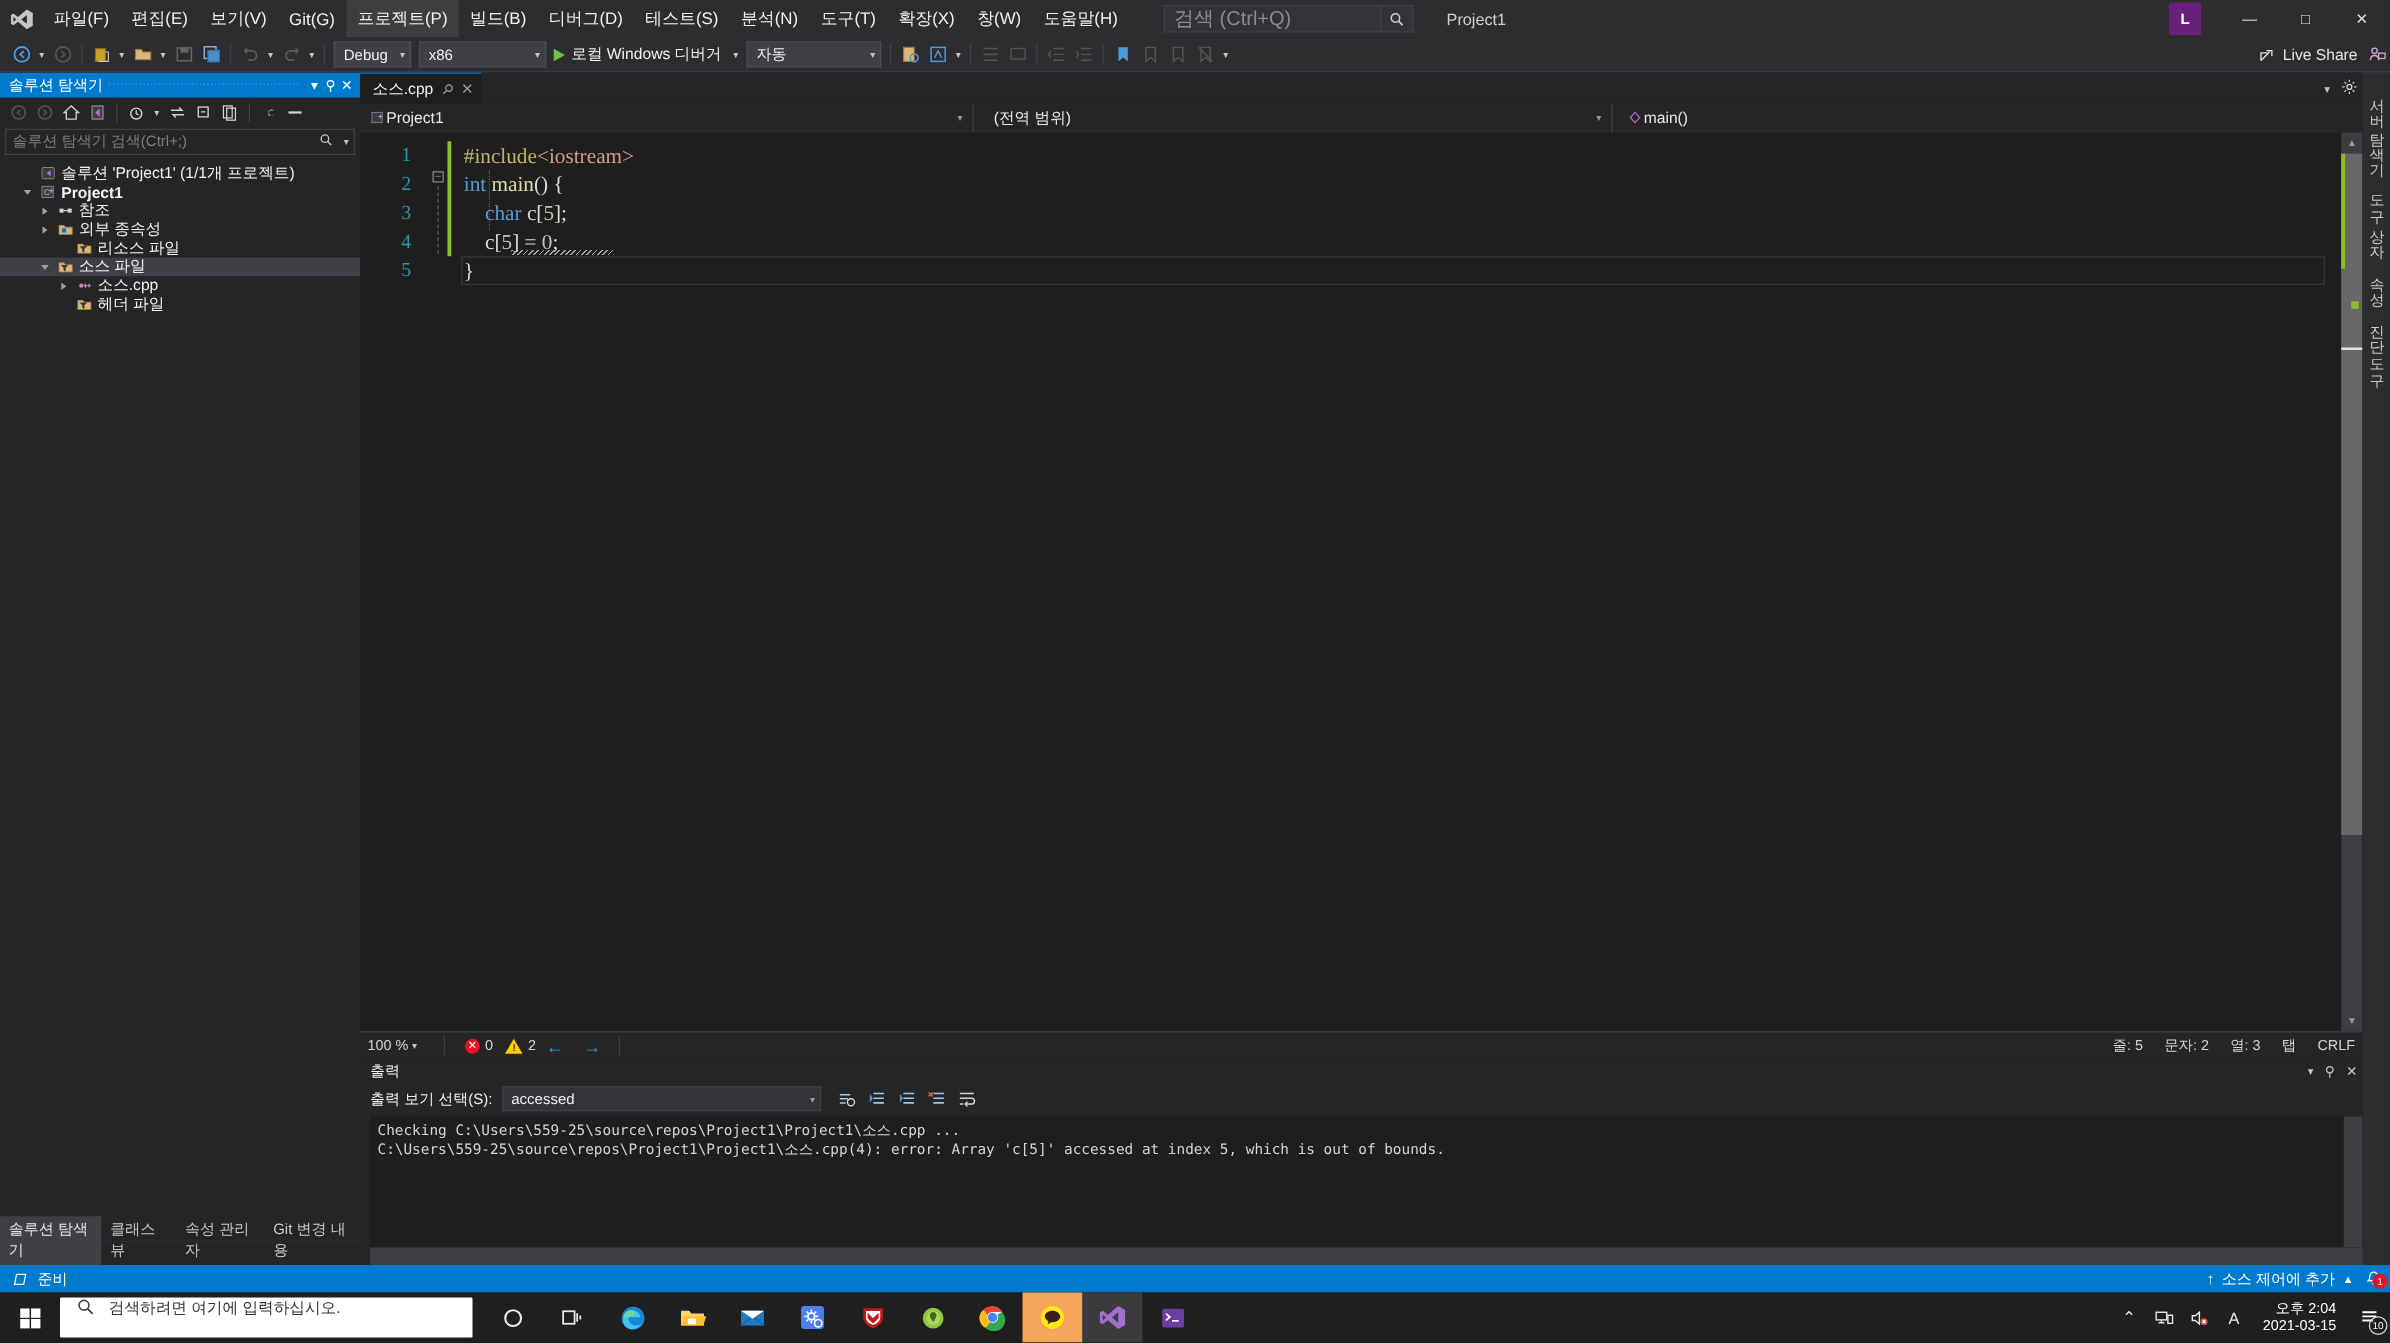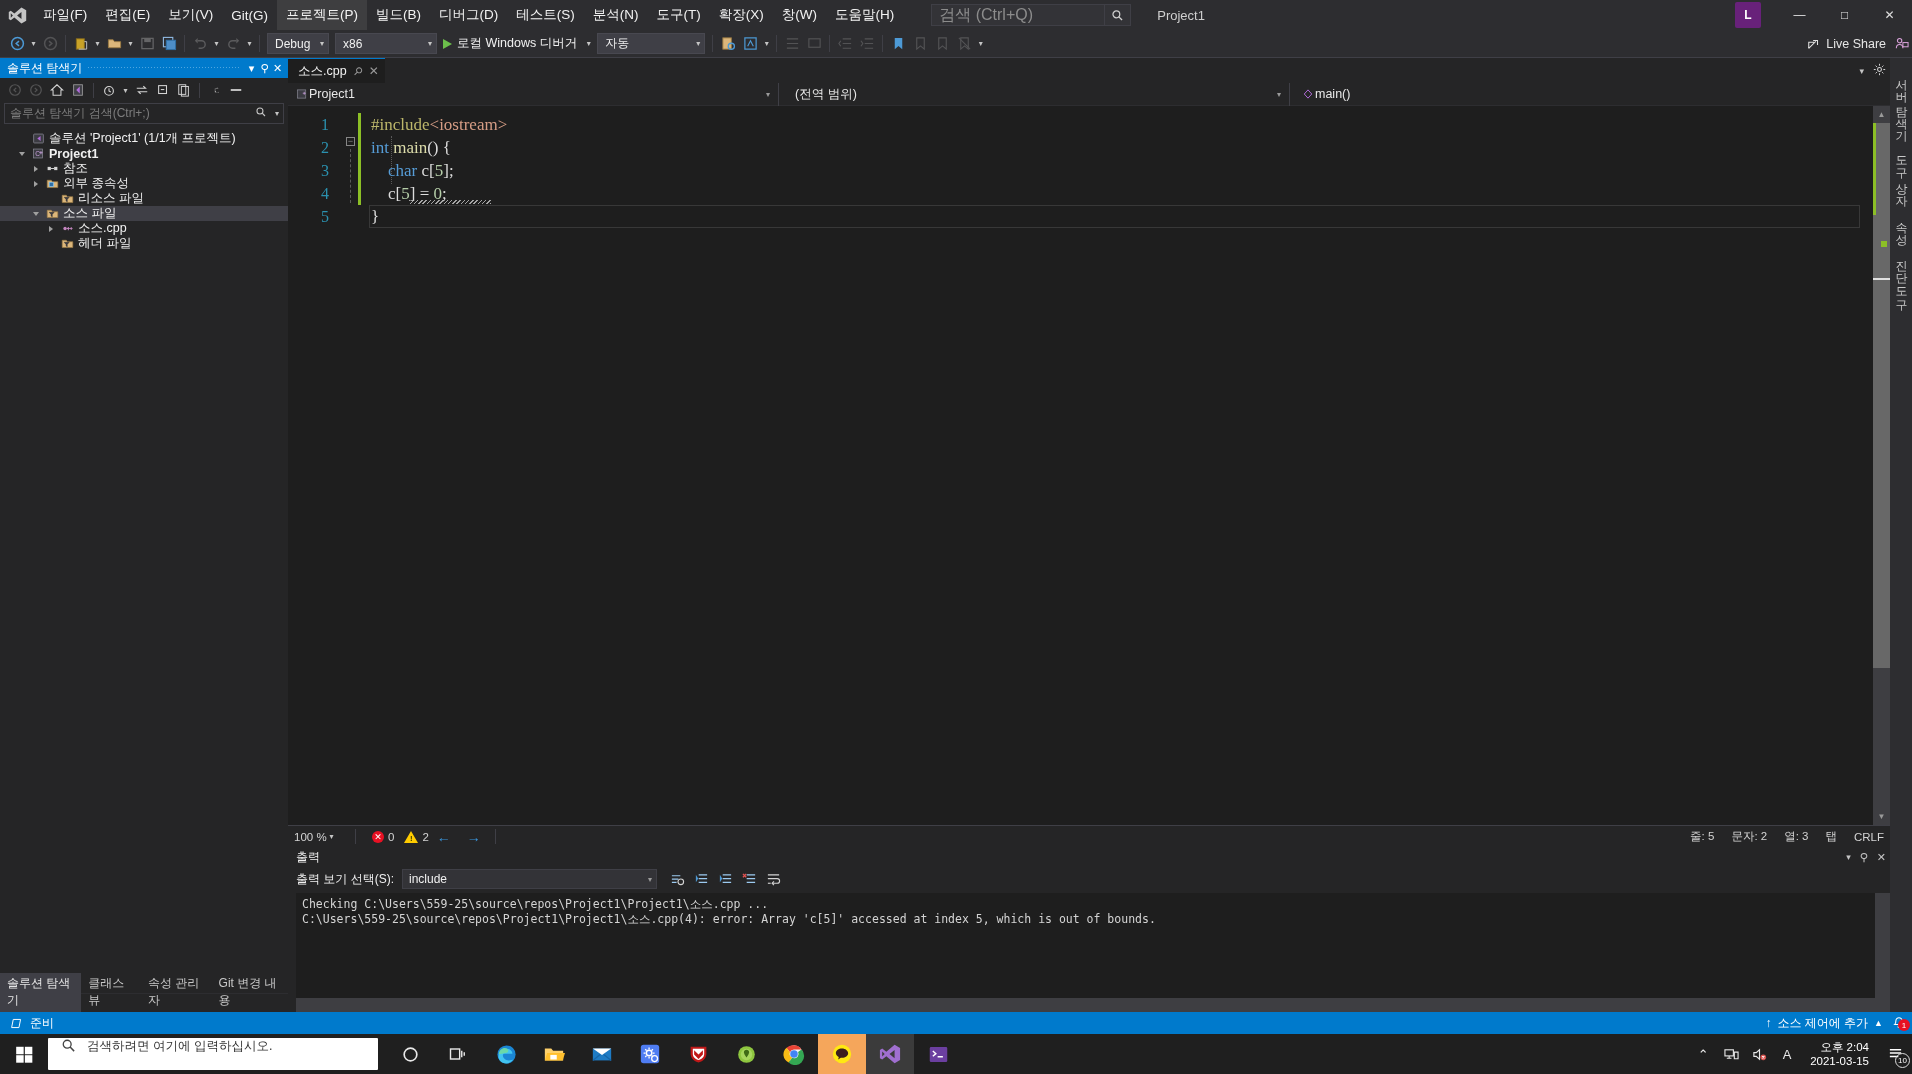--- a/index.html
+++ b/index.html
@@ -728,21 +728,21 @@
           <span>출력</span>
           <span class="oh-r">
             <span style="font-size:9px">▾</span>
             <span>⚲</span>
             <span>✕</span>
           </span>
         </div>
         <div class="out-tools">
           <span class="lbl">출력 보기 선택(S):</span>
           <div class="out-combo">
-            <span>include</span>
+            <span>accessed</span>
             <span class="oc">▾</span>
           </div>
           <div class="ot-ico" style="margin-left:7px">
             <svg viewBox="0 0 16 16">
                 <path d="M2 4h9M2 7.5h7M2 11h5" stroke="#9ccaf0" stroke-width="1.3"></path>
                 <circle cx="11.5" cy="10.5" r="3" fill="none" stroke="#d4d4d4" stroke-width="1.2"></circle>
               </svg>
           </div>
           <div class="ot-ico">
             <svg viewBox="0 0 16 16">

